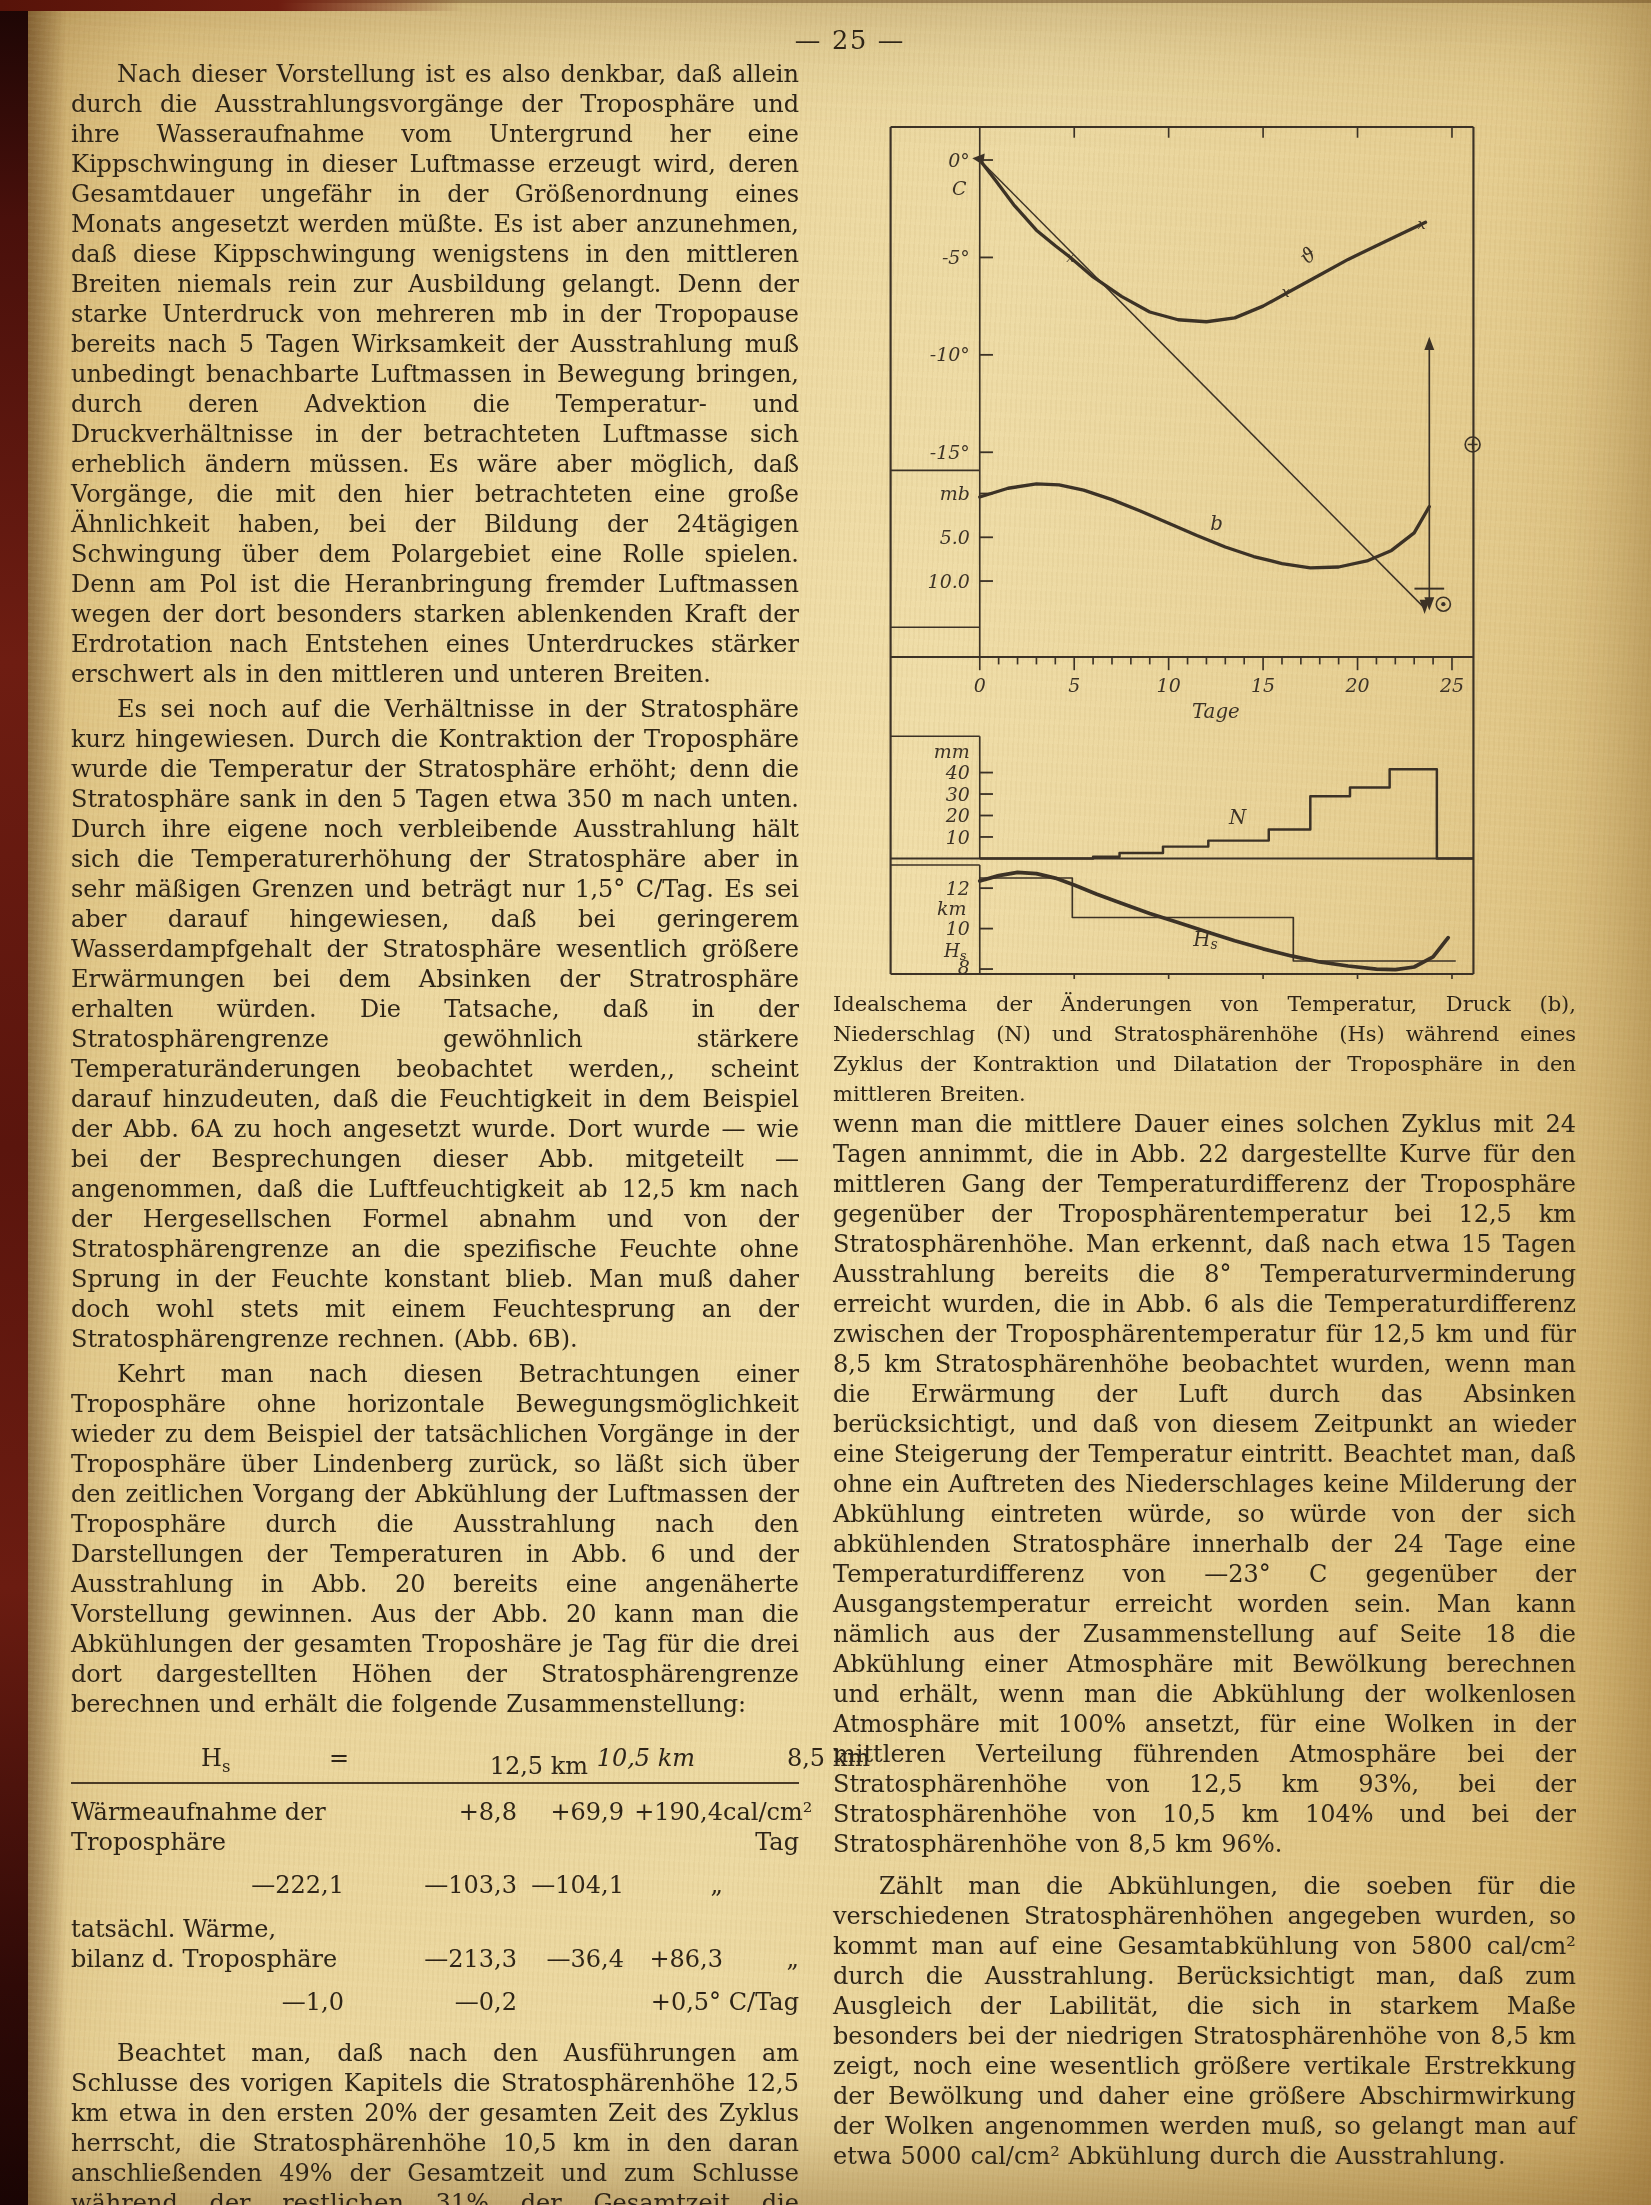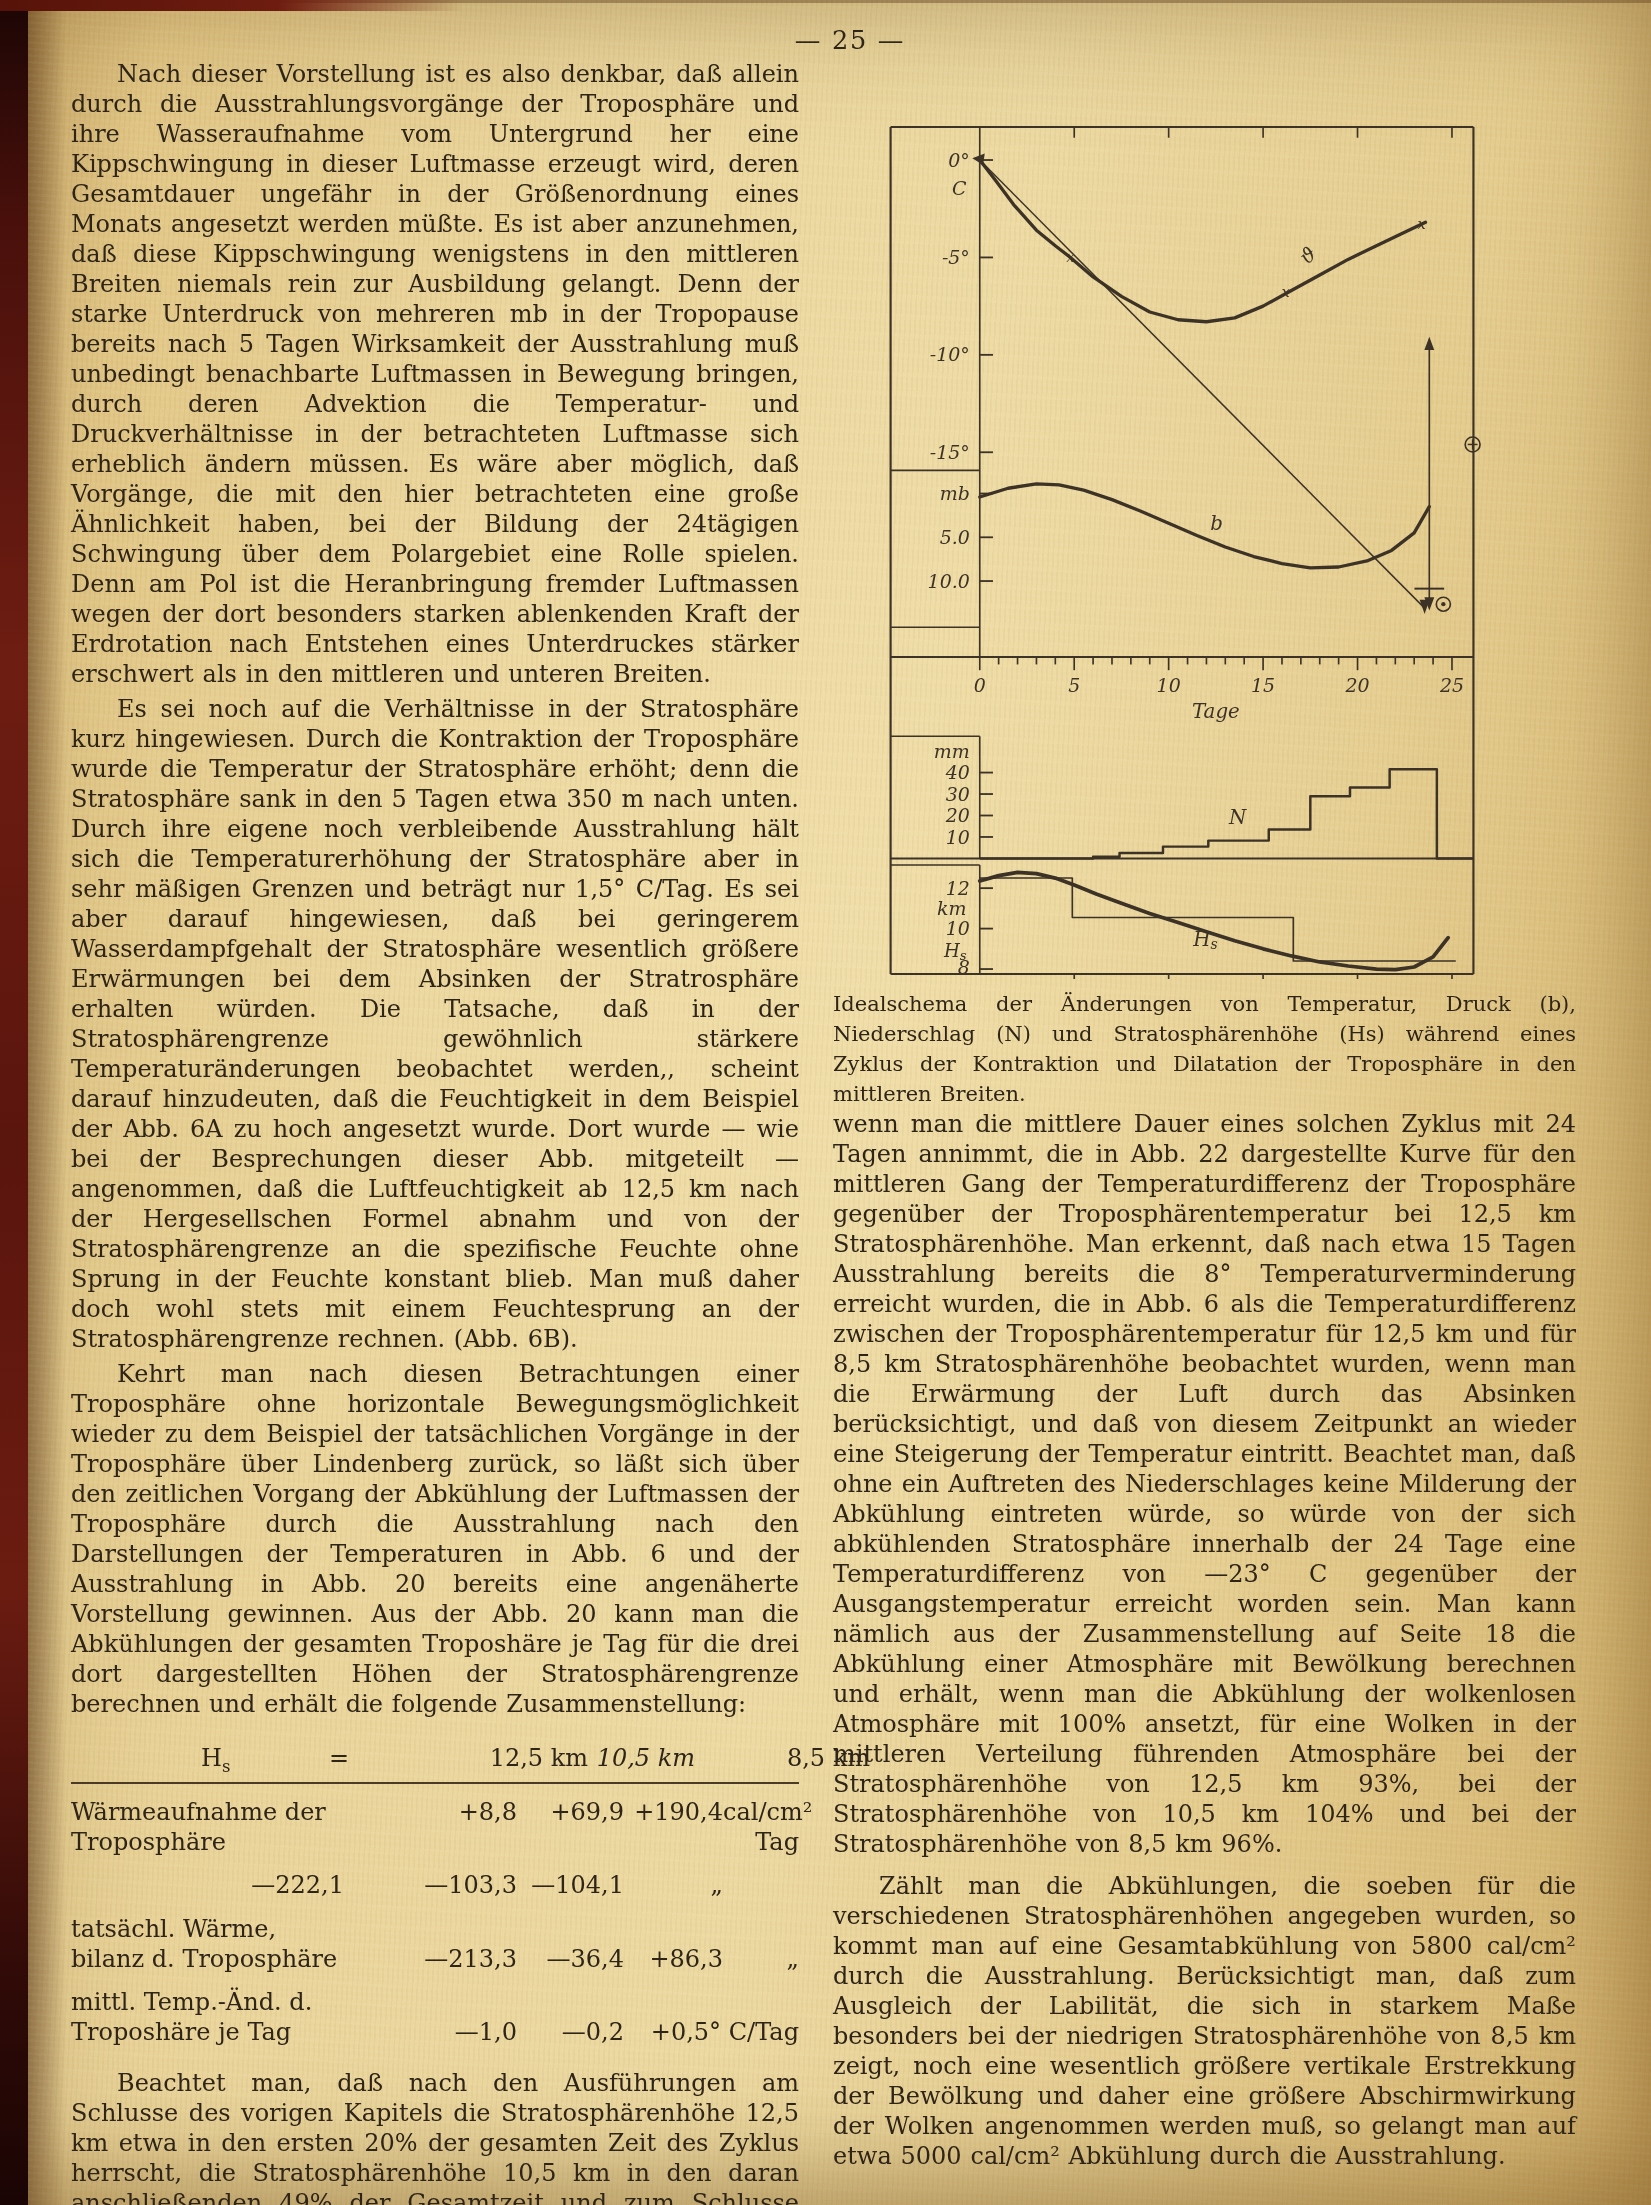--- a/index.html
+++ b/index.html
@@ -35,21 +35,21 @@
     word-spacing:1.2px;}
   p.indent{text-indent:46px;}
   p + p.body-text{margin-top:5px;}
 
   
   .htable{margin:25px 0 21.5px 0;font-size:24px;}
   .ht-head{position:relative;height:38px;border-bottom:2.1px solid #4a3a26;}
   .ht-sym{position:absolute;left:130px;top:0;}
   .ht-sym sub{font-size:16.5px;}
   .ht-eq{position:absolute;left:258px;top:0;}
-  .ht-c1{position:absolute;left:344px;width:173px;text-align:right;top:0;}
+  .ht-c1{position:absolute;left:344px;width:173px;text-align:right;top:8px;}
   .ht-c2{position:absolute;left:517px;width:107px;text-align:right;top:0;font-style:italic;}
   .ht-c3{position:absolute;left:624px;width:175px;text-align:right;top:0;}
   .ht-row{display:grid;grid-template-columns:273px 173px 107px 99px 76px;
     margin-top:13.2px;line-height:30px;}
   .ht-row .lbl{grid-column:1;}
   .ht-row .v{text-align:right;}
   .ht-row.bottom .v,.ht-row.bottom .u{align-self:end;}
   .ht-row .u{text-align:right;}
   .ht-row .vspan{grid-column:4 / 6;text-align:right;align-self:end;}
 
@@ -101,21 +101,20 @@
 
     <div class="ht-row bottom">
       <div class="lbl"><span>tatsächl. Wärme,</span><br><span>bilanz d. Troposphäre</span></div>
       <div class="v">—213,3</div>
       <div class="v">—36,4</div>
       <div class="v">+86,3</div>
       <div class="u">„</div>
     </div>
 
     <div class="ht-row bottom">
-      <div class="lbl"><span>mittl. Temp.-Änd. d.</span><br><span>Troposhäre je Tag</span></div>
       <div class="v">—1,0</div>
       <div class="v">—0,2</div>
       <div class="vspan">+0,5° C/Tag</div>
     </div>
   </div>
 
   <p class="body-text indent">Beachtet man, daß nach den Ausführungen am Schlusse des vorigen Kapitels die Stratosphärenhöhe 12,5 km etwa in den ersten 20% der gesamten Zeit des Zyklus herrscht, die Stratosphärenhöhe 10,5 km in den daran anschließenden 49% der Gesamtzeit und zum Schlusse während der restlichen 31% der Gesamtzeit die Stratosphärenhöhe von 8,5 km, so erhält man,</p>
 </div>
 
 <div class="col col-right">

